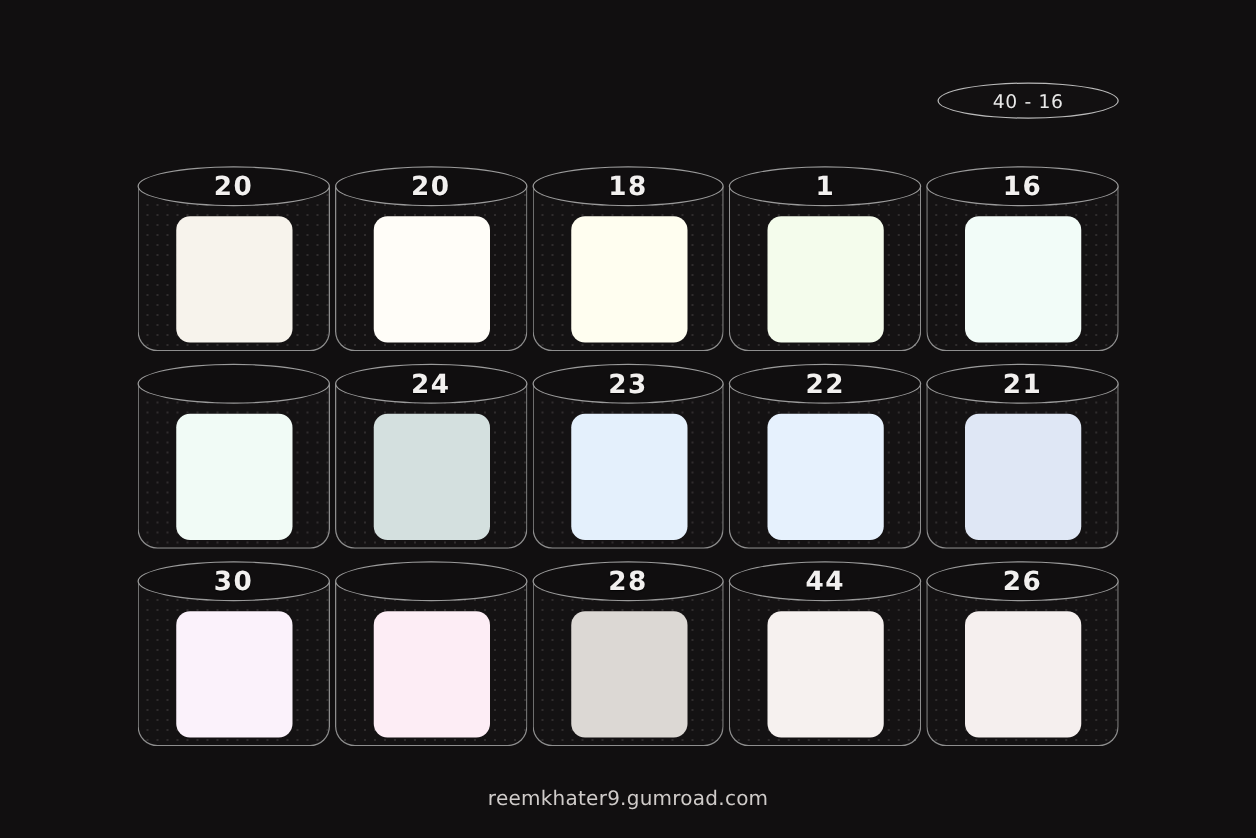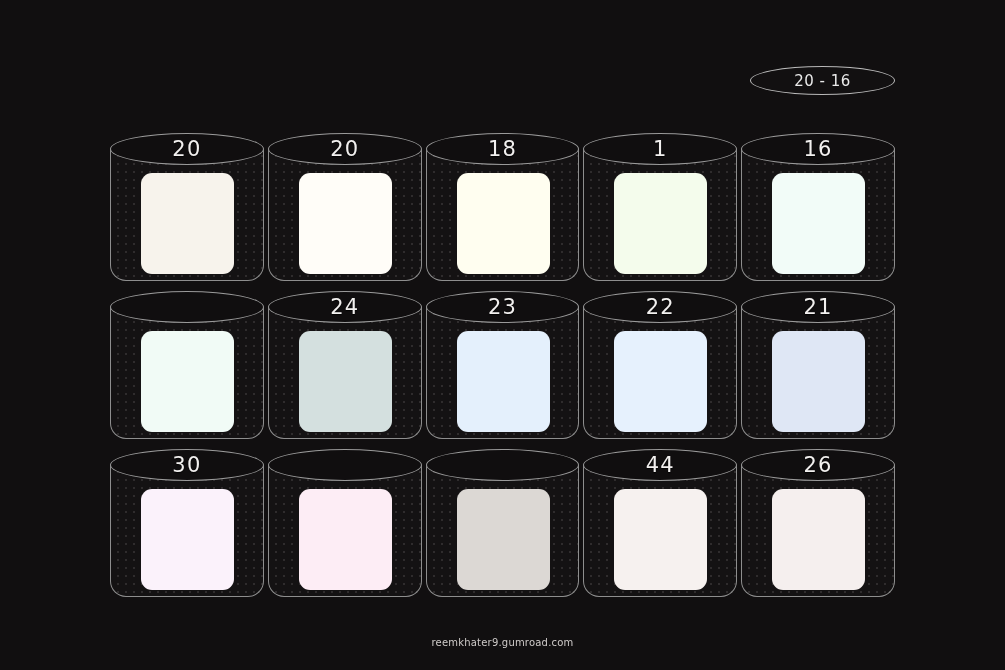--- a/index.html
+++ b/index.html
@@ -98,21 +98,21 @@
   .jar-label {
     position: absolute;
     left: 0;
     right: 0;
     top: 5px;
     height: 24px;
     line-height: 24px;
     text-align: center;
     color: #f2f0ef;
     font-size: 21px;
-    font-weight: normal;
+    font-weight: bold;
     letter-spacing: 1.2px;
     font-family: "DejaVu Sans", sans-serif;
     z-index: 3;
     text-shadow: 0 1px 1px rgba(0,0,0,0.85);
   }
 
   
   .jar-chip {
     position: absolute;
     left: 33px;
@@ -124,32 +124,32 @@
   }
 
   
   .footer {
     position: absolute;
     left: 0;
     right: 0;
     bottom: 22px;
     text-align: center;
     color: #cfcbc9;
-    font-size: 10px;
+    font-size: 16px;
     letter-spacing: 0.2px;
     font-family: "DejaVu Sans", sans-serif;
   }
 </style>
 </head>
 <body>
 
 <div id="stage" style="background: rgb(17, 15, 16);">
 
   <div class="range-pill">
-    <span class="range-text">20 - 16</span>
+    <span class="range-text">40 - 16</span>
   </div>
 
   <div class="board">
       <div class="jar">
         <div class="jar-body"></div>
         <div class="jar-chip" style="background: rgb(247, 243, 236);"></div>
         <div class="jar-lid"></div>
         <div class="jar-label">20</div>
       </div>
       <div class="jar">
@@ -213,20 +213,21 @@
       </div>
       <div class="jar">
         <div class="jar-body"></div>
         <div class="jar-chip" style="background: rgb(253, 237, 245);"></div>
         <div class="jar-lid"></div>
       </div>
       <div class="jar">
         <div class="jar-body"></div>
         <div class="jar-chip" style="background: rgb(220, 216, 212);"></div>
         <div class="jar-lid"></div>
+        <div class="jar-label">28</div>
       </div>
       <div class="jar">
         <div class="jar-body"></div>
         <div class="jar-chip" style="background: rgb(246, 241, 239);"></div>
         <div class="jar-lid"></div>
         <div class="jar-label">44</div>
       </div>
       <div class="jar">
         <div class="jar-body"></div>
         <div class="jar-chip" style="background: rgb(245, 239, 238);"></div>

